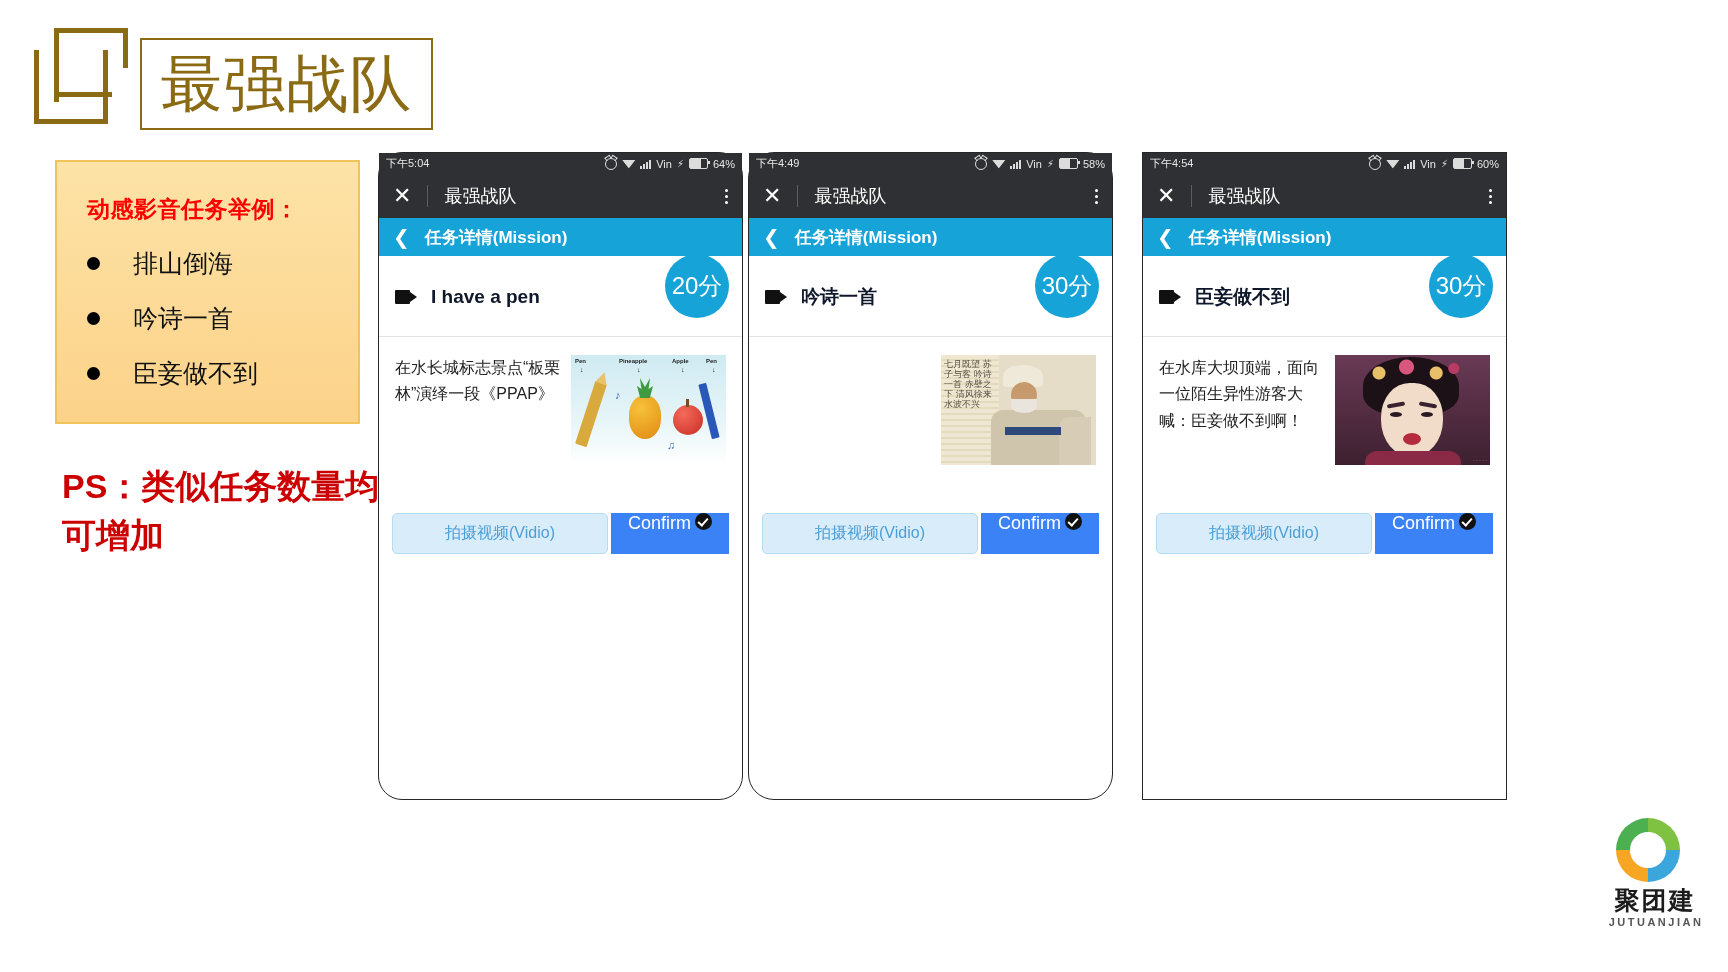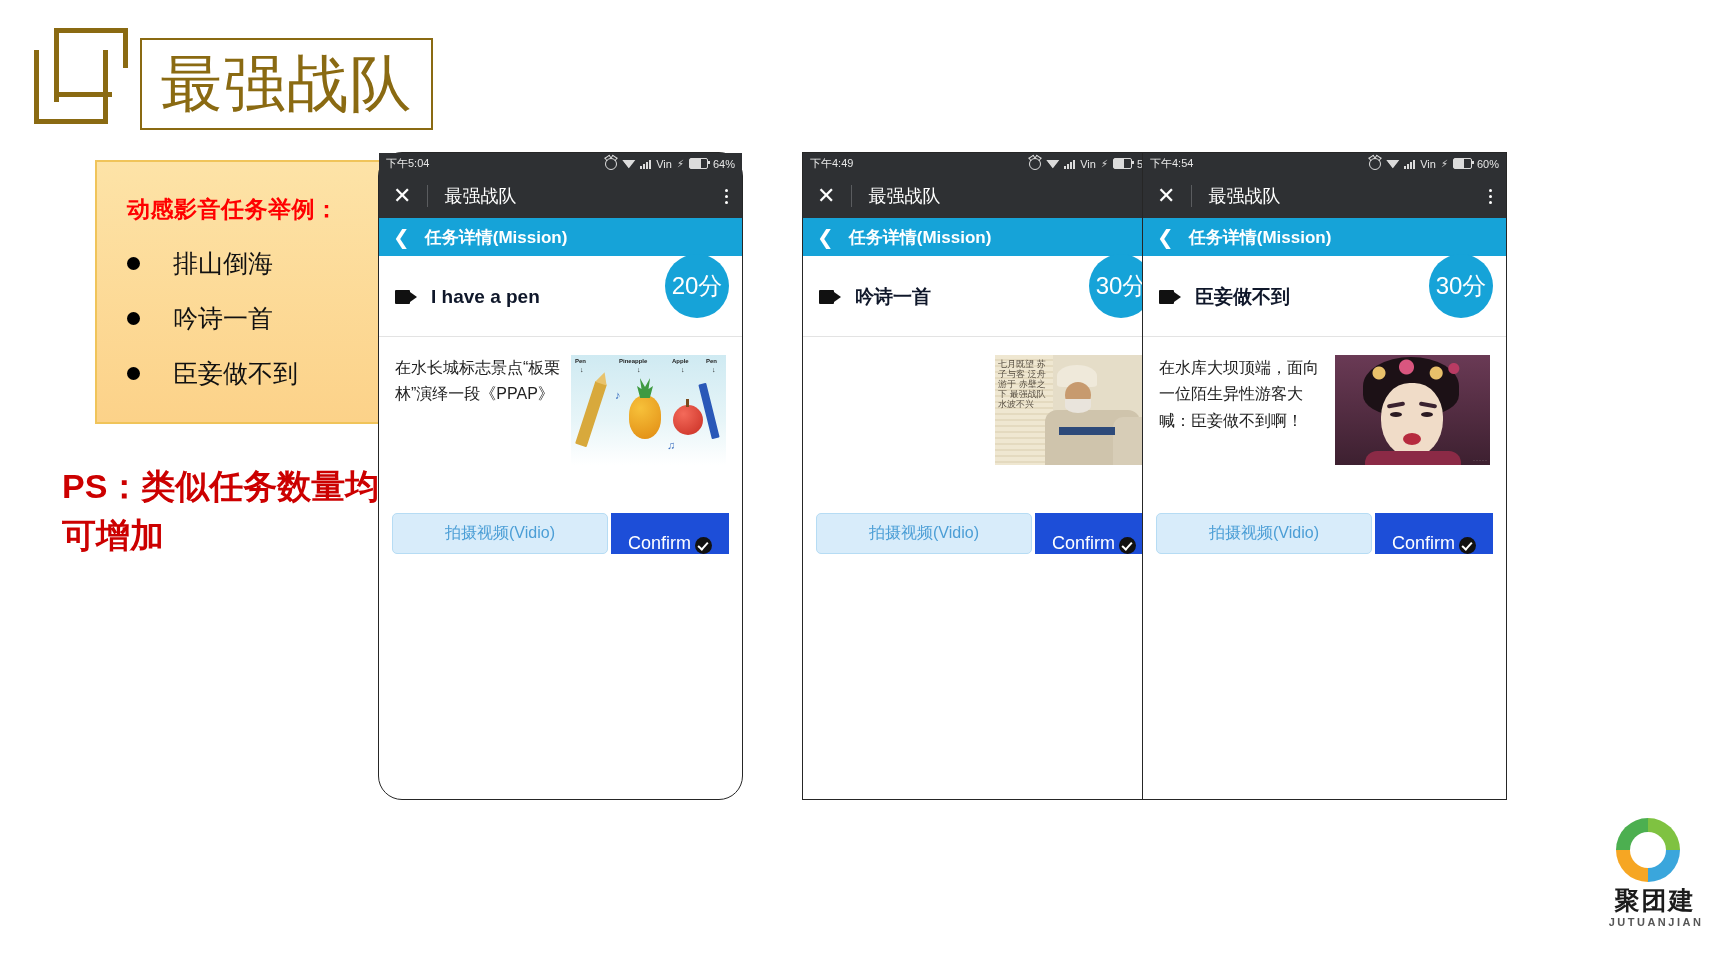--- a/index.html
+++ b/index.html
@@ -21,42 +21,42 @@
     position:absolute;left:140px;top:38px;width:293px;height:92px;
     border:2px solid #8a6a12;box-sizing:border-box;
     color:#8a6a12;font-size:62px;line-height:88px;text-align:center;
     font-family:"DejaVu Sans",sans-serif;letter-spacing:1px;
   }
 
   
   #callout{
     position:absolute;left:55px;top:160px;width:305px;height:264px;
     background:linear-gradient(180deg,#fde3a7 0%,#fcd289 100%);
-    border:2px solid #f0c45a;box-sizing:border-box;margin-left:40px;
+    border:2px solid #f0c45a;box-sizing:border-box;
   }
   #callout .c-title{
     color:#ff0000;font-weight:bold;font-size:23px;
     margin:32px 0 0 30px;letter-spacing:0.5px;
   }
   #callout ul{list-style:none;margin:22px 0 0 0;padding:0;}
   #callout li{display:flex;align-items:center;margin:0 0 22px 30px;color:#111;font-size:25px;}
   #callout li .dot{width:13px;height:13px;border-radius:50%;background:#000;margin-right:33px;flex:none;}
 
   #ps-note{
     position:absolute;left:62px;top:462px;width:330px;
     color:#cc0000;font-weight:bold;font-size:34px;line-height:1.45;
   }
 
   
   .phone{
     position:absolute;top:152px;width:365px;height:648px;
     background:#fff;border:1px solid #262626;box-sizing:border-box;
   }
   #phone-1{left:378px;border-radius:24px;}
-  #phone-2{left:802px;}
+  #phone-2{left:748px;border-radius:26px;}
   #phone-3{left:1142px;}
 
   .statusbar{
     height:21px;background:#2e3033;color:#e6e6e6;
     display:flex;align-items:center;justify-content:space-between;
     padding:0 7px;font-size:11px;box-sizing:border-box;
   }
   .statusbar .sb-right{display:flex;align-items:center;gap:5px;}
   .sb-ico{display:inline-block;}
   .ico-alarm{width:10px;height:10px;border:1.4px solid #dcdcdc;border-radius:50%;position:relative;}
@@ -157,22 +157,22 @@
   .thumb-opera .mouth{position:absolute;left:68px;top:78px;width:18px;height:12px;border-radius:50%;background:#b62a3e;}
   .thumb-opera .collar{position:absolute;left:30px;top:96px;width:96px;height:20px;background:#8b2a46;border-radius:12px 12px 0 0;}
   .thumb-opera .wm{position:absolute;right:2px;bottom:2px;color:rgba(255,255,255,.55);font-size:6px;letter-spacing:1px;}
 
   .actions{display:flex;align-items:center;gap:3px;padding:12px 13px;margin-top:36px;}
   .btn-record{
     flex:1;height:41px;background:#d8ecfa;border:1px solid #b6dcf4;border-radius:5px;
     color:#4b9ed6;font-size:16px;display:flex;align-items:center;justify-content:center;box-sizing:border-box;
   }
   .btn-confirm{
-    width:118px;height:41px;background:#1d4ed8;color:#fff;font-size:18px;
-    display:flex;align-items:flex-end;justify-content:center;gap:4px;box-sizing:border-box;
+    width:118px;height:41px;background:#3b82f6;color:#fff;font-size:18px;
+    display:flex;align-items:flex-start;justify-content:center;gap:4px;box-sizing:border-box;
   }
   .check-ico{width:17px;height:17px;border-radius:50%;background:#111;position:relative;flex:none;}
   .check-ico:after{content:"";position:absolute;left:5px;top:3px;width:4px;height:8px;
     border:solid #fff;border-width:0 2px 2px 0;transform:rotate(42deg);}
 
   
   #footer-logo{position:absolute;left:1607px;top:818px;width:82px;height:82px;}
   #footer-logo .ball{
     position:absolute;left:9px;top:0;width:64px;height:64px;border-radius:50%;
     background:conic-gradient(#7fc241 0 25%,#3aa6dc 25% 50%,#f6a623 50% 75%,#4caf50 75% 100%);
@@ -331,21 +331,21 @@
     <span class="cam-ico">
         <span class="body"></span>
         <span class="lens"></span>
       </span>
     <span class="mission-title">吟诗一首</span>
     <span class="score-badge">30分</span>
   </div>
   <div class="mission-body">
     <div class="mission-thumb thumb-calli">
       <span class="paper"></span>
-      <span class="ink">七月既望 苏子与客 泛舟游于 赤壁之下 最强战队 水波不兴</span>
+      <span class="ink">七月既望 苏子与客 吟诗一首 赤壁之下 清风徐来 水波不兴</span>
       <span class="robe"></span>
       <span class="arm"></span>
       <span class="hat"></span>
       <span class="face"></span>
       <span class="beard"></span>
       <span class="sash"></span>
     </div>
   </div>
   <div class="actions">
     <div class="btn-record">拍摄视频(Vidio)</div>

